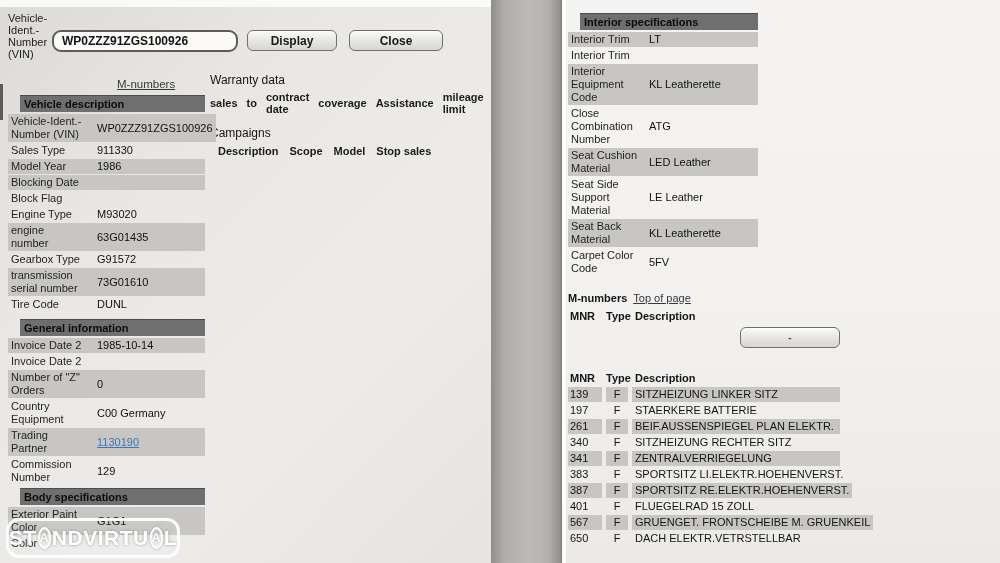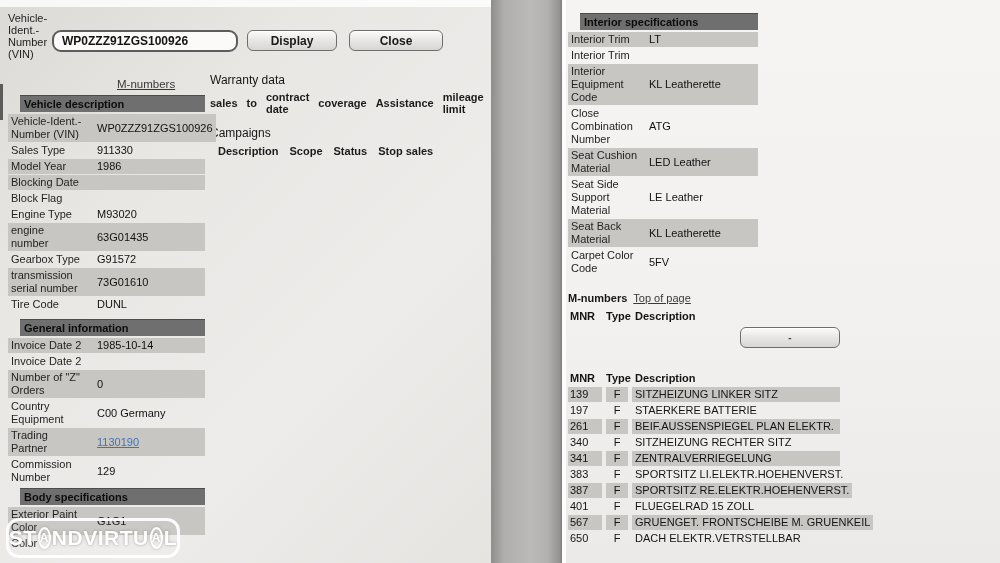--- a/index.html
+++ b/index.html
@@ -148,21 +148,21 @@
 limit</div>
       </div>
   </div>
 
   <div class="hdr-block campaigns-block">
     <div class="block-title">Campaigns</div>
     <div class="col-list">
 
     <div class="col-item shaded">Description</div>
         <div class="col-item">Scope</div>
-        <div class="col-item shaded">Status</div>
+        <div class="col-item shaded">Model</div>
         <div class="col-item">Stop sales</div>
       </div>
   </div>
 
   <div class="kv-table vehicle-table">
     <div class="table-header">Vehicle description</div>
     <div>
 
         <div class="kv-row shaded">
           <div class="kv-label">Vehicle-Ident.-

